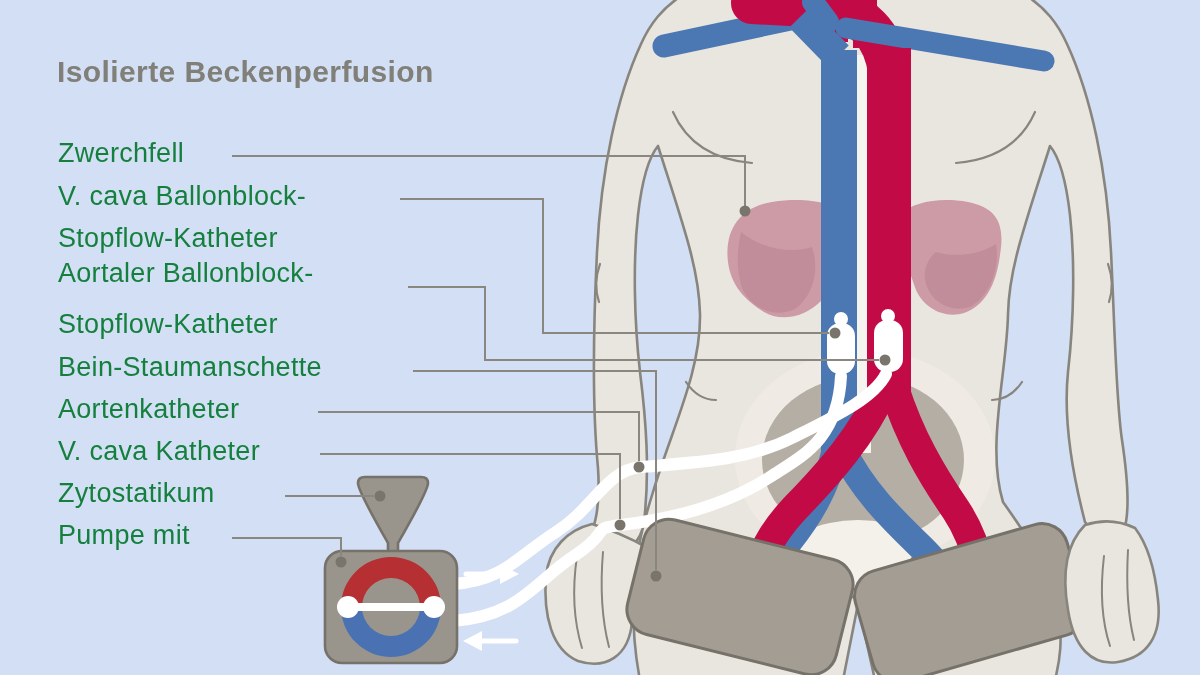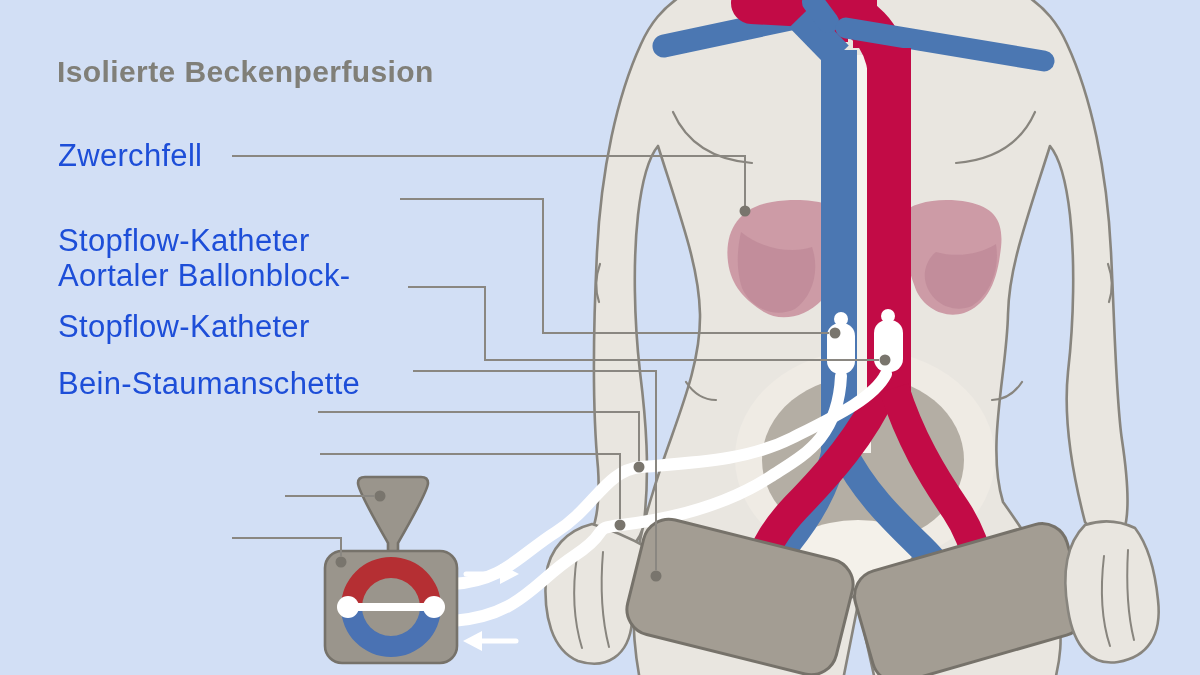--- a/index.html
+++ b/index.html
@@ -7,21 +7,21 @@
     position:relative;width:1200px;height:675px;overflow:hidden;
     background:#d2dff5;font-family:"Liberation Sans",sans-serif;padding-left:20px;
   }
   #art{position:absolute;left:0;top:0;width:1200px;height:675px;}
   .page-title{
     position:absolute;left:57px;top:55px;
     font-size:30px;font-weight:bold;color:#807f78;letter-spacing:.4px;white-space:nowrap;
   }
   .label-line{
     position:absolute;left:58px;
-    font-size:31px;color:#1d4ed8;letter-spacing:.3px;white-space:nowrap;line-height:1;
+    font-size:27px;color:#15803d;letter-spacing:.3px;white-space:nowrap;line-height:1;
   }
 </style>
 </head>
 <body>
 
 <div id="stage">
 
   <svg id="art" viewBox="0 0 1200 675" xmlns="http://www.w3.org/2000/svg">
 
     <rect x="0" y="0" width="1200" height="675" fill="#d2dff5"></rect>
@@ -183,18 +183,23 @@
       <circle cx="639" cy="467" r="5.5"></circle>
       <circle cx="620" cy="525" r="5.5"></circle>
       <circle cx="380" cy="496" r="5.5"></circle>
       <circle cx="341" cy="562" r="5.5"></circle>
     </g>
   </svg>
 
   <div class="page-title">Isolierte Beckenperfusion</div>
 
   <div class="label-line" style="top:140px">Zwerchfell</div>
+  <div class="label-line" style="top:183px">V. cava Ballonblock-</div>
   <div class="label-line" style="top:225px">Stopflow-Katheter</div>
   <div class="label-line" style="top:260px">Aortaler Ballonblock-</div>
   <div class="label-line" style="top:311px">Stopflow-Katheter</div>
-  <div class="label-line" style="top:368px">Bein-Staumanschette</div>
+  <div class="label-line" style="top:354px">Bein-Staumanschette</div>
+  <div class="label-line" style="top:396px">Aortenkatheter</div>
+  <div class="label-line" style="top:438px">V. cava Katheter</div>
+  <div class="label-line" style="top:480px">Zytostatikum</div>
+  <div class="label-line" style="top:522px">Pumpe mit</div>
 
 </div>
 
 </body></html>

